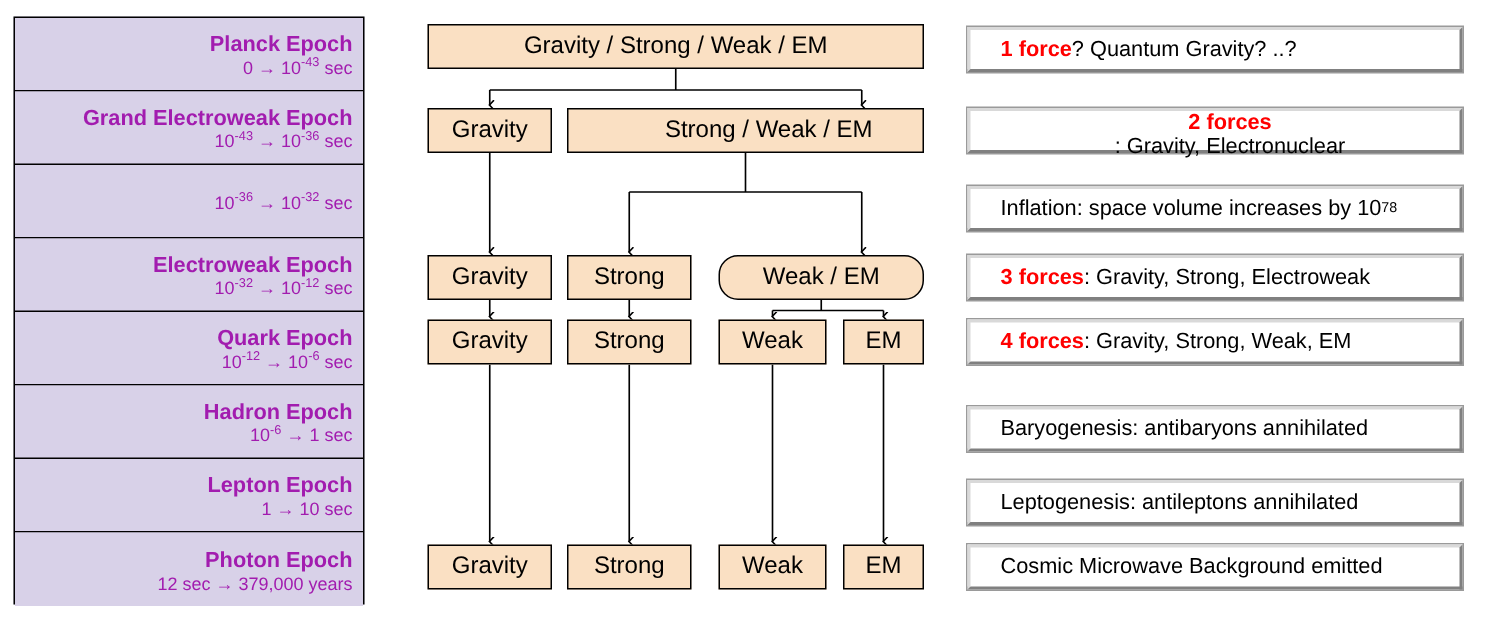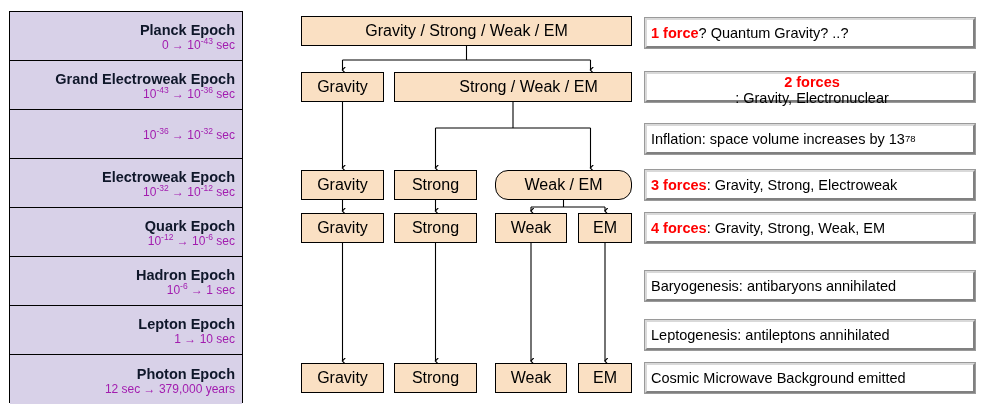--- a/index.html
+++ b/index.html
@@ -37,37 +37,37 @@
     padding: 3px 7px 0 4px;
     display: flex;
     flex-direction: column;
     justify-content: center;
     align-items: flex-end;
   }
   .epoch-row:last-child { border-bottom: none; }
   .epoch-name {
     font-size: 14.5px;
     font-weight: bold;
-    color: #0f172a;
+    color: #a21caf;
     line-height: 1.12;
     white-space: nowrap;
   }
   .epoch-range {
     font-size: 12px;
     color: #a21caf;
     line-height: 1.2;
     margin-top: 0;
     white-space: nowrap;
   }
   .epoch-range sup { font-size: 8.5px; vertical-align: super; line-height: 0; }
 
   
   #tree {
     position: absolute;
-    left: 16px;
+    left: 0;
     top: 0;
     width: 640px;
     height: 368px;
     text-align: right;
   }
   .node {
     position: absolute;
     box-sizing: border-box;
     background: #FAE0C3;
     border: 1.3px solid #000000;
@@ -94,21 +94,21 @@
     width: 330px;
     height: 30px;
     background: #ffffff;
     border-top: 2px solid #d9d9d9;
     border-left: 2px solid #d9d9d9;
     border-right: 2px solid #808080;
     border-bottom: 2px solid #808080;
     box-shadow: 0 0 0 1px #9a9a9a;
     display: flex;
     align-items: center;
-    padding-left: 4px;
+    padding-left: 20px;
     font-size: 14.5px;
     color: #000000;
     white-space: nowrap;
   }
   .note .red { color: #FF0000; font-weight: bold; }
   .note .bold { font-weight: normal; }
   .note sup { font-size: 9.5px; vertical-align: super; line-height: 0; }
 </style>
 </head>
 <body>
@@ -195,21 +195,21 @@
 <div id="notes-layer">
     <div class="note" style="top: 18px;">
       <span class="red">1 force</span>
       <span>? Quantum Gravity? ..?</span>
     </div>
     <div class="note" style="top: 72px; flex-direction: column;">
       <span class="red">2 forces</span>
       <span>: Gravity, Electronuclear</span>
     </div>
     <div class="note" style="top: 124px;">
-      <span>Inflation: space volume increases by 13</span>
+      <span>Inflation: space volume increases by 10</span>
       <sup>78</sup>
     </div>
     <div class="note" style="top: 170px;">
       <span class="red">3 forces</span>
       <span>: Gravity, Strong, Electroweak</span>
     </div>
     <div class="note" style="top: 213px;">
       <span class="red">4 forces</span>
       <span>: Gravity, Strong, Weak, EM</span>
     </div>

